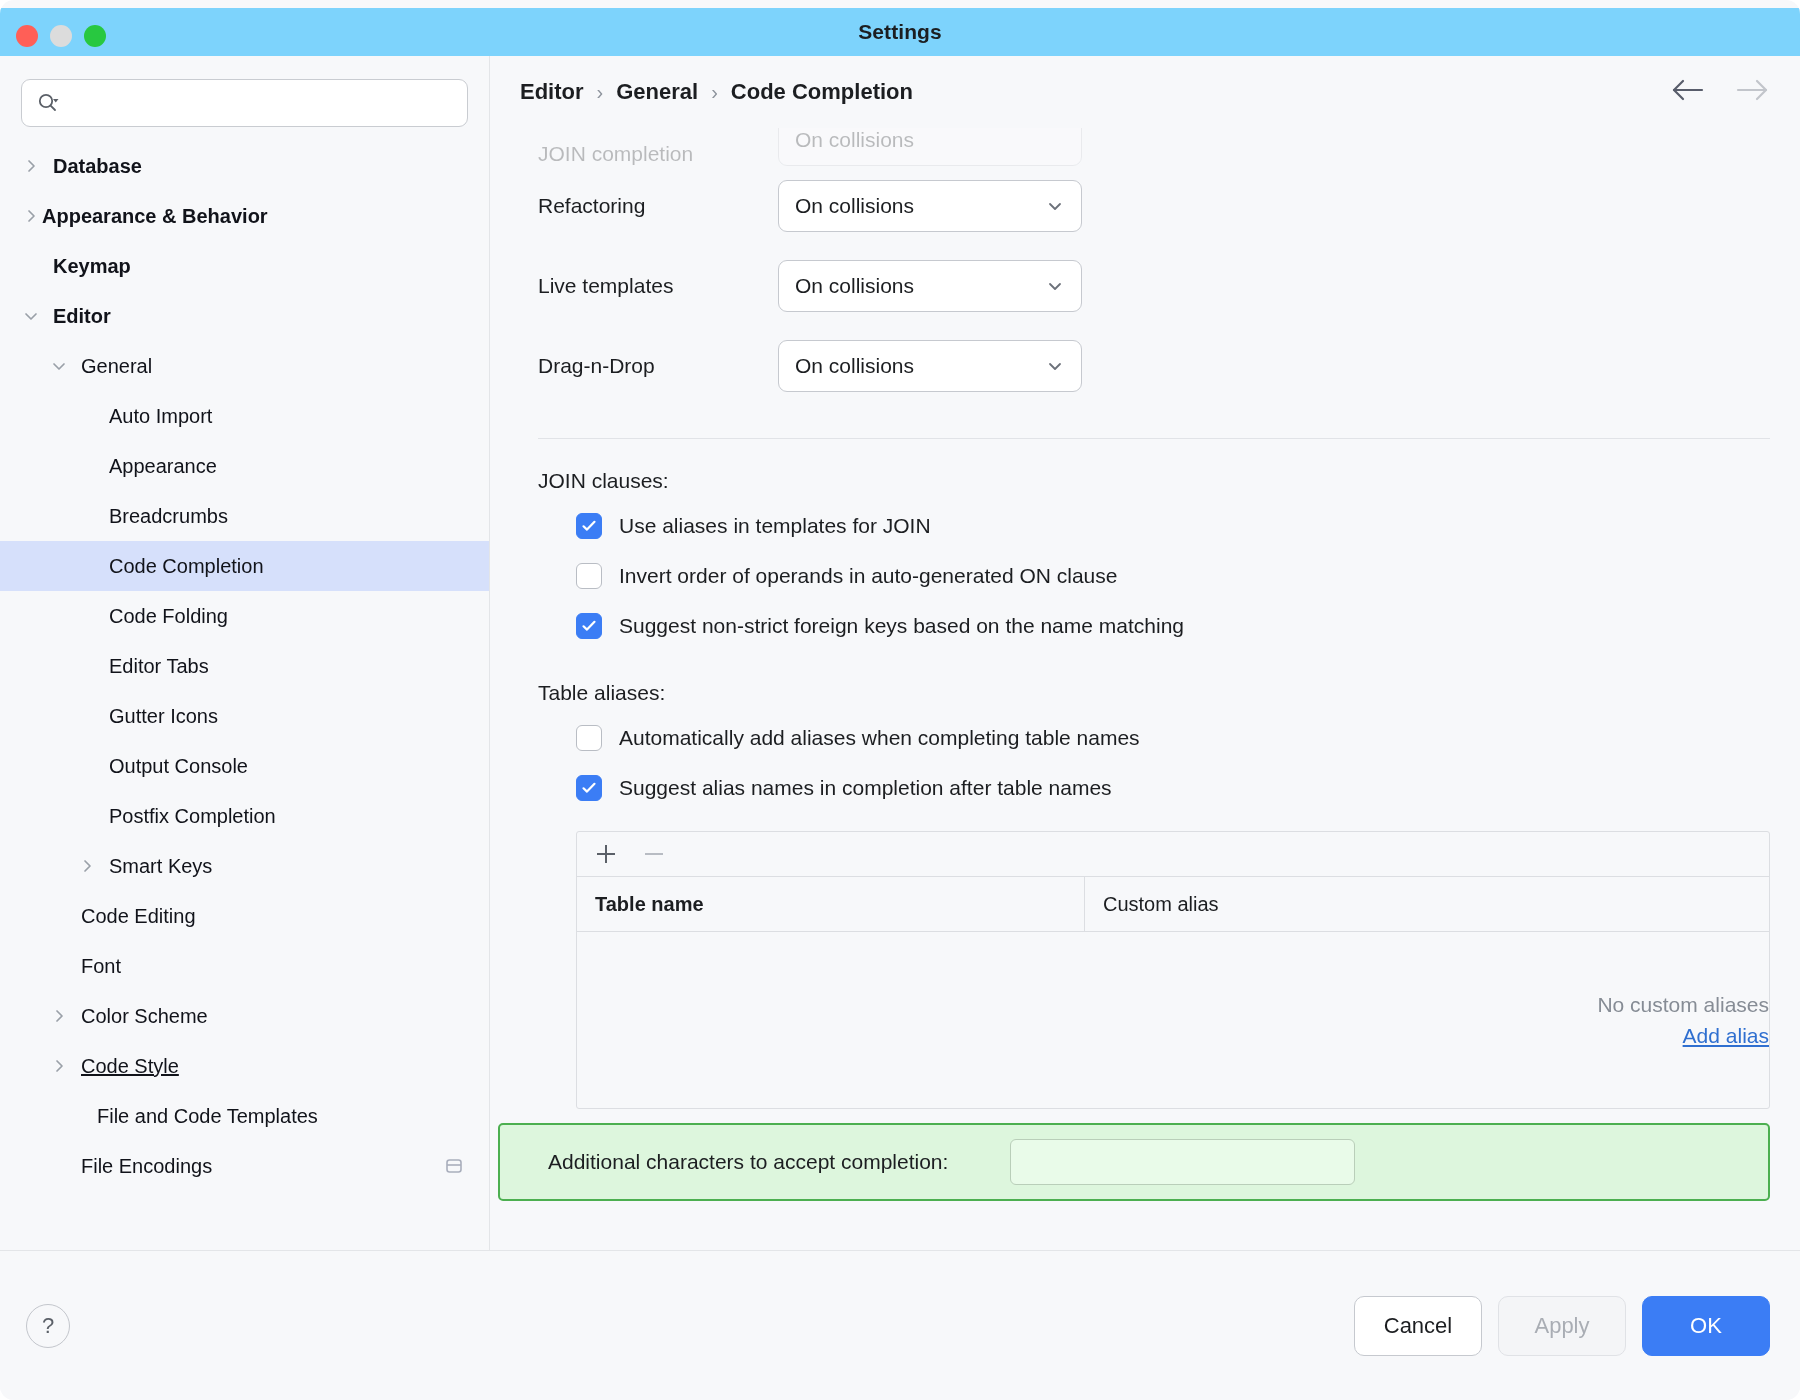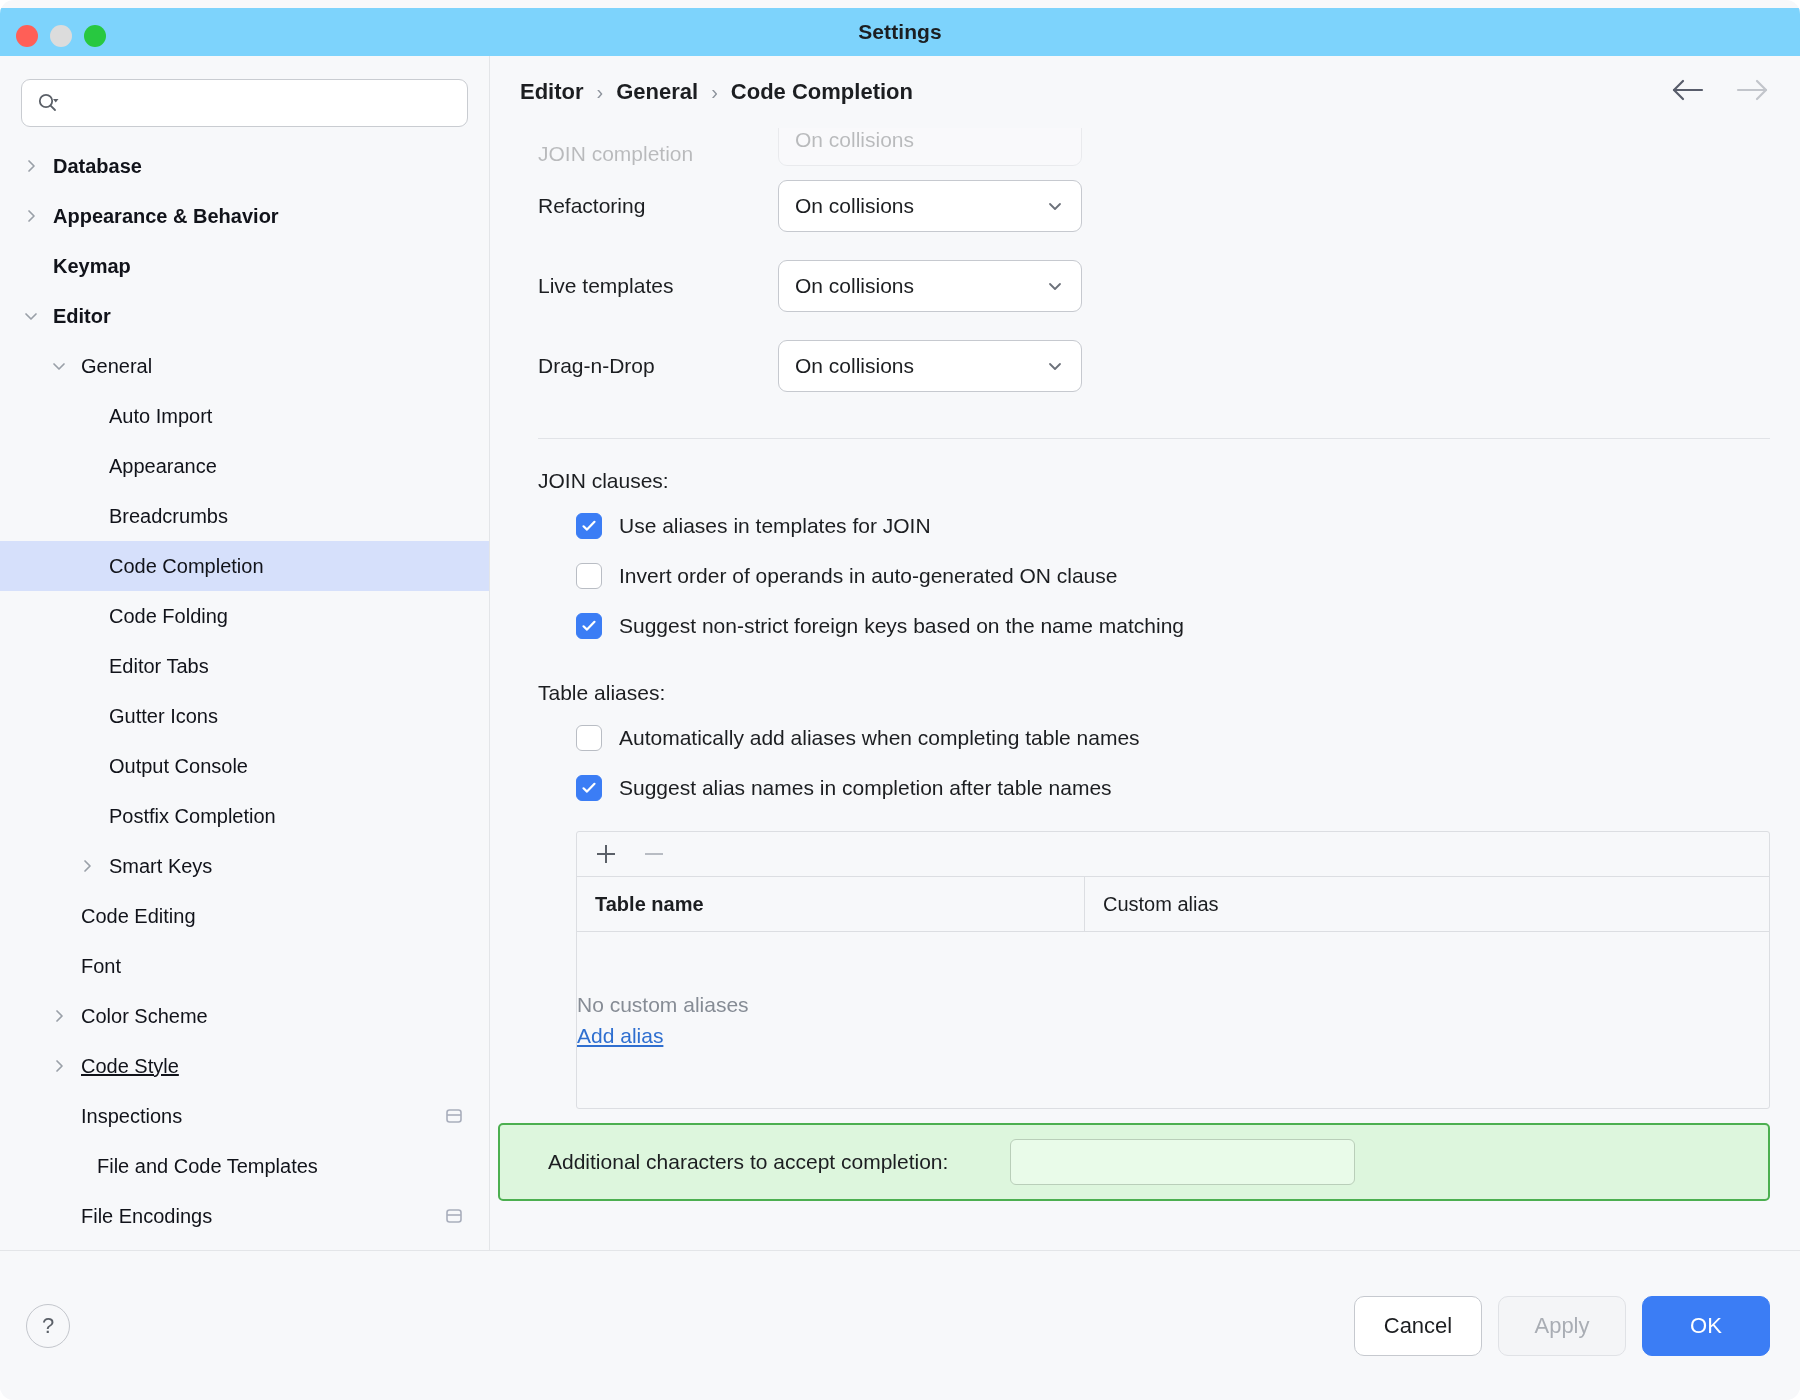--- a/index.html
+++ b/index.html
@@ -239,21 +239,21 @@
     color: #1c1e21;
     padding-left: 18px;
     box-sizing: border-box;
   }
   .th.first { width: 508px; border-right: 1px solid #dcdee2; height: 100%; display:flex; align-items:center;font-weight:bold; }
   .th.second { flex: 1; height: 100%; display:flex; align-items:center; }
   .table-body {
     height: 176px;
     display: flex;
     flex-direction: column;
-    align-items: flex-start;
+    align-items: flex-end;
     justify-content: center;
     gap: 7px;
   }
   .empty-text { font-size: 21px; color: #868c95; }
   .add-link {
     font-size: 21px;
     color: #2f6fd0;
     text-decoration: underline;
     cursor: pointer;
   }
@@ -363,21 +363,21 @@
             </svg>
           </span>
           <span class="tree-label" style="margin-left: 11px;">Database</span>
         </div>
         <div class="tree-item bold">
           <span class="tw" style="margin-left: 20px;">
             <svg width="16" height="16" viewBox="0 0 16 16" fill="none">
               <polyline points="6,3 11,8 6,13" stroke="#9aa0a8" stroke-width="1.7" fill="none" stroke-linecap="round" stroke-linejoin="round"></polyline>
             </svg>
           </span>
-          <span class="tree-label" style="margin-left: 11px;">Appearance &amp; Behavior</span>
+          <span class="tree-label" style="">Appearance &amp; Behavior</span>
         </div>
         <div class="tree-item bold">
           <span class="tw" style="margin-left: 20px;"></span>
           <span class="tree-label" style="margin-left: 11px;">Keymap</span>
         </div>
         <div class="tree-item bold">
           <span class="tw" style="margin-left: 20px;">
             <svg width="16" height="16" viewBox="0 0 16 16" fill="none">
               <polyline points="3,6 8,11 13,6" stroke="#9aa0a8" stroke-width="1.7" fill="none" stroke-linecap="round" stroke-linejoin="round"></polyline>
             </svg>
@@ -452,30 +452,20 @@
           </span>
           <span class="tree-label" style="margin-left: 11px;">Color Scheme</span>
         </div>
         <div class="tree-item">
           <span class="tw" style="margin-left: 48px;">
             <svg width="16" height="16" viewBox="0 0 16 16" fill="none">
               <polyline points="6,3 11,8 6,13" stroke="#9aa0a8" stroke-width="1.7" fill="none" stroke-linecap="round" stroke-linejoin="round"></polyline>
             </svg>
           </span>
           <span class="tree-label" style="margin-left: 11px; text-decoration: underline;">Code Style</span>
-        </div>
-        <div class="tree-item">
-          <span class="tw" style="margin-left: 48px;"></span>
-          <span class="tree-label" style="margin-left: 11px;">Inspections</span>
-          <span class="badge-icon">
-            <svg width="22" height="22" viewBox="0 0 22 22" fill="none">
-              <rect x="4" y="5" width="14" height="12" rx="2.5" stroke="#a9aebc" stroke-width="1.6"></rect>
-              <line x1="4" y1="10" x2="18" y2="10" stroke="#a9aebc" stroke-width="1.6"></line>
-            </svg>
-          </span>
         </div>
         <div class="tree-item">
           <span class="tw" style="margin-left: 48px;"></span>
           <span class="tree-label" style="margin-left: 27px;">File and Code Templates</span>
         </div>
         <div class="tree-item">
           <span class="tw" style="margin-left: 48px;"></span>
           <span class="tree-label" style="margin-left: 11px;">File Encodings</span>
           <span class="badge-icon">
             <svg width="22" height="22" viewBox="0 0 22 22" fill="none">

